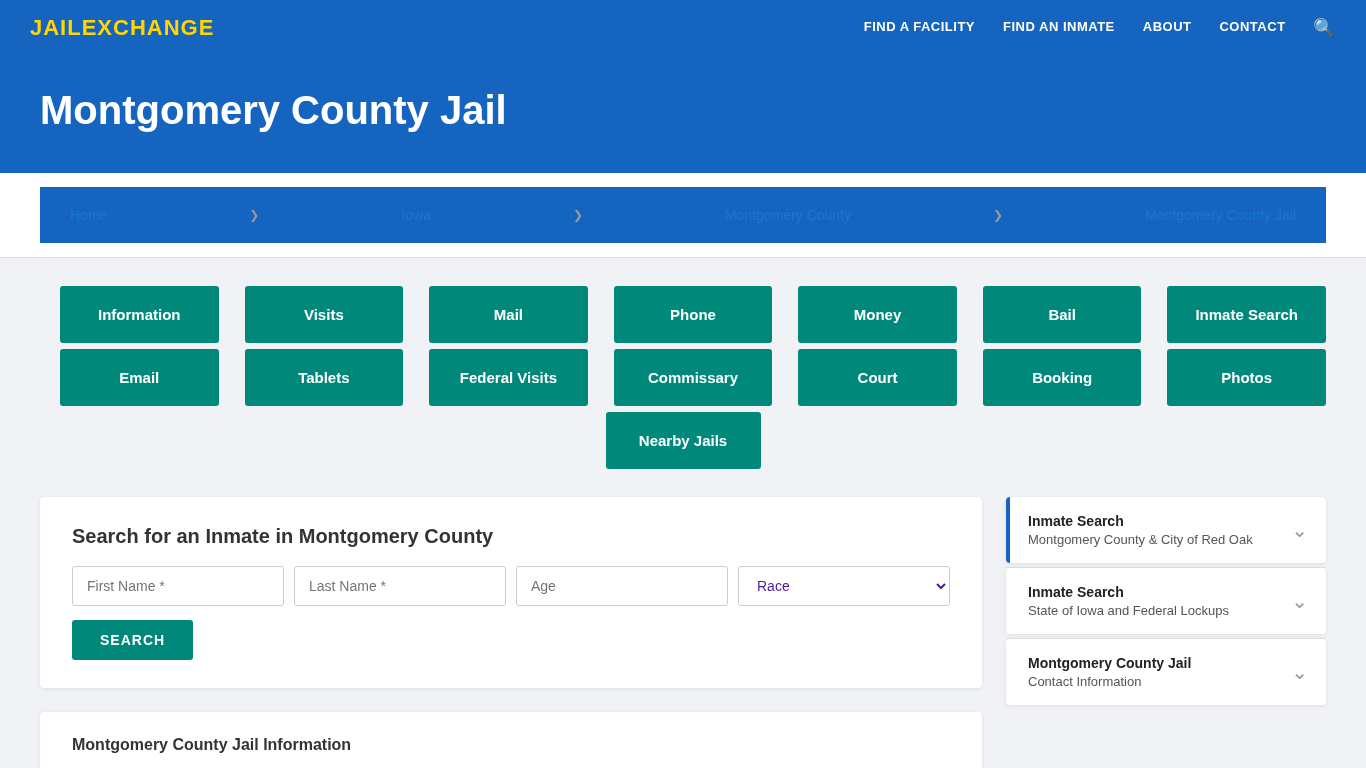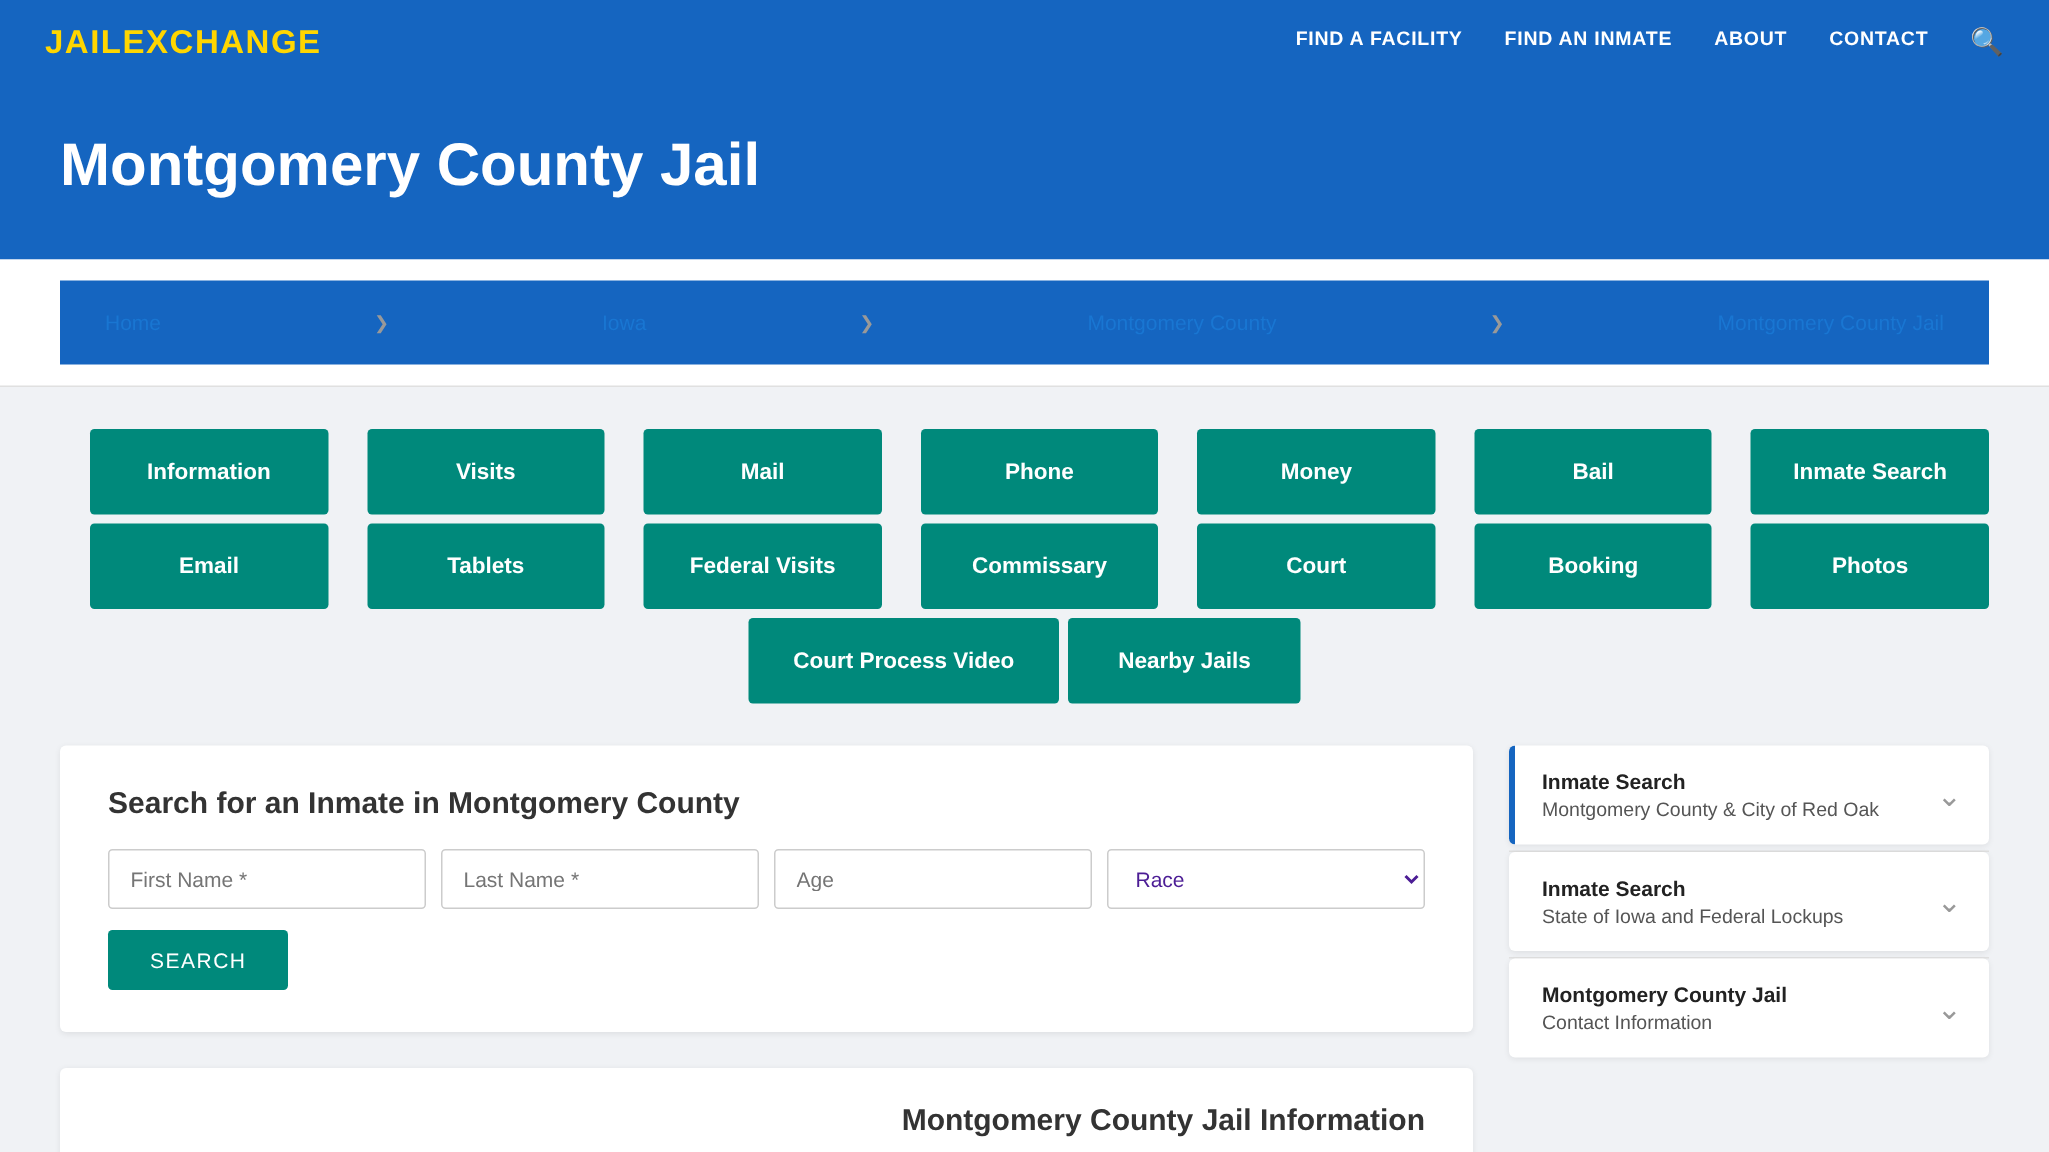--- a/index.html
+++ b/index.html
@@ -157,38 +157,37 @@
       min-width: 100px;
       color: #404040;
     }
     .search-fields select { background: #fff; color: #4c1d95; }
     .search-btn {
       background: #00897b;
       color: #fff;
       border: none;
       padding: 12px 28px;
       font-size: 14px;
-      font-weight: 400;
+      font-weight: 700;
       border-radius: 3px;
       cursor: pointer;
       letter-spacing: 1px;
     }
 
     
     .info-section {
       margin-top: 24px;
       background: #fff;
       border-radius: 4px;
       padding: 24px 32px;
       box-shadow: 0 1px 4px rgba(0,0,0,0.08);
     }
     .info-section h2 {
-      font-size: 20px;
+      font-size: 16px;
       font-weight: 700;
-      text-align: right;
     }
 
     
     .sidebar {
       width: 320px;
       flex-shrink: 0;
     }
     .sidebar-item {
       background: #fff;
       border-radius: 4px;
@@ -274,21 +273,20 @@
     <button class="grid-btn">Email</button>
     <button class="grid-btn">Tablets</button>
     <button class="grid-btn">Federal Visits</button>
     <button class="grid-btn">Commissary</button>
     <button class="grid-btn">Court</button>
     <button class="grid-btn">Booking</button>
     <button class="grid-btn">Photos</button>
   </div>
 
   <div class="button-grid-row3">
-    <button class="grid-btn-wide">Court Process Video</button>
     <button class="grid-btn-wide">Nearby Jails</button>
   </div>
 
   <div class="two-col">
 
     <div style="flex:1;">
 
       <div class="search-card">
         <h2>Search for an Inmate in Montgomery County</h2>
         <div class="search-fields">

